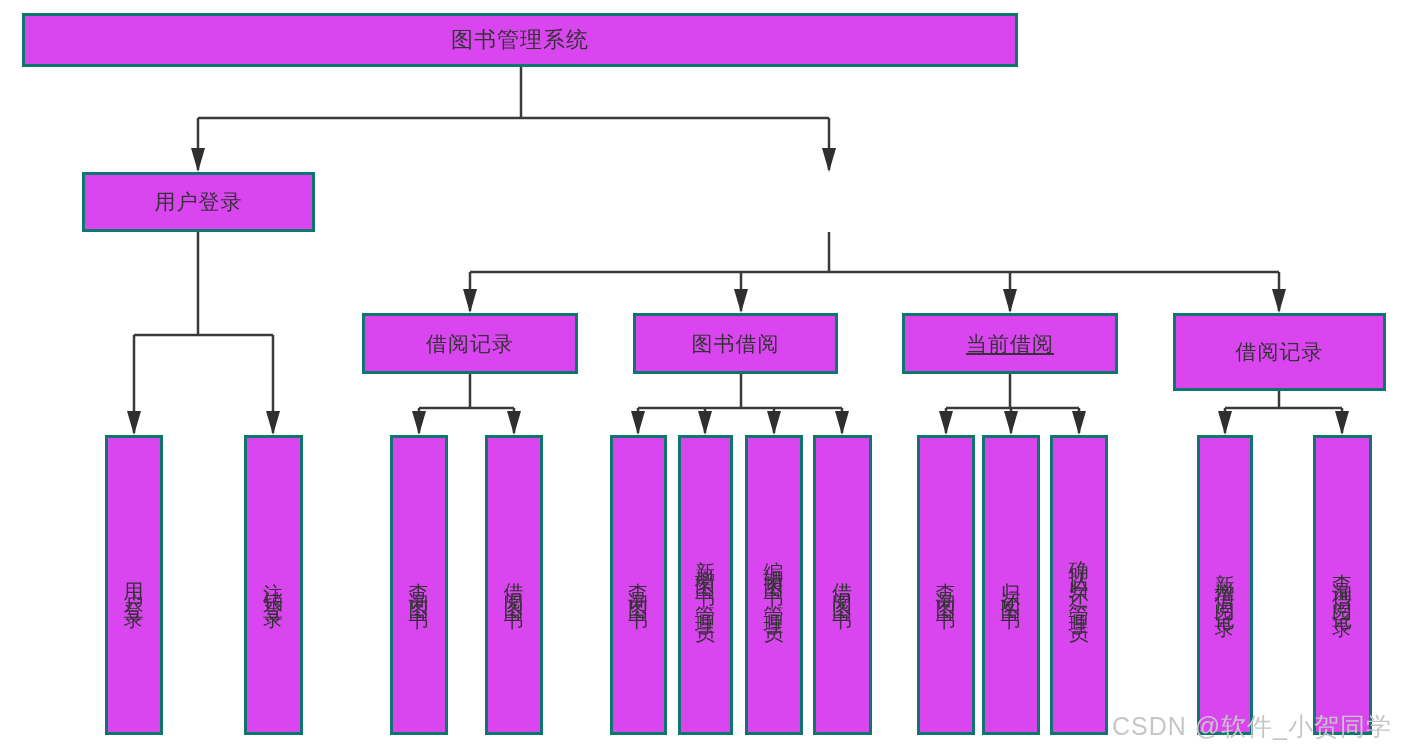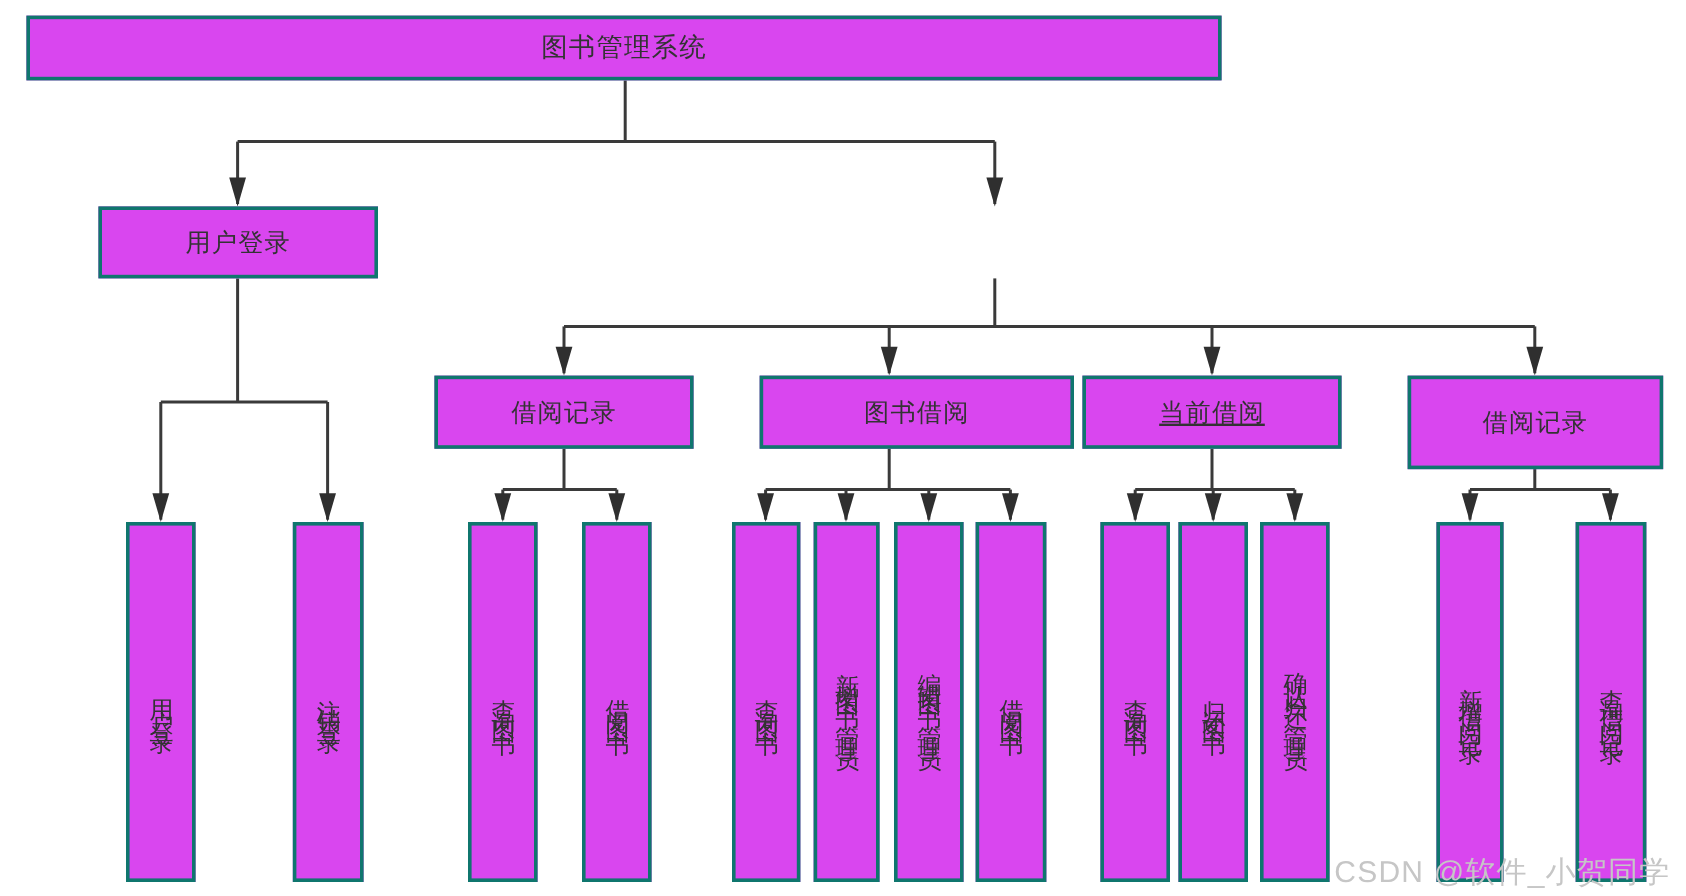--- a/index.html
+++ b/index.html
@@ -143,21 +143,21 @@
     <span>图书管理系统</span>
   </div>
 
   <div class="node h" style="left:82px; top:172px; width:233px; height:60px;">
     <span>用户登录</span>
   </div>
 
   <div class="node h" style="left:362px; top:313px; width:216px; height:61px;">
     <span>借阅记录</span>
   </div>
-  <div class="node h" style="left:633px; top:313px; width:262px; height:61px;">
+  <div class="node h" style="left:633px; top:313px; width:205px; height:61px;">
     <span>图书借阅</span>
   </div>
   <div class="node h" style="left:902px; top:313px; width:216px; height:61px;text-decoration:underline;">
     <span>当前借阅</span>
   </div>
   <div class="node h" style="left:1173px; top:313px; width:213px; height:78px;">
     <span>借阅记录</span>
   </div>
 
   <div class="node v" style="left:105px; top:435px; width:58px; height:300px;">

